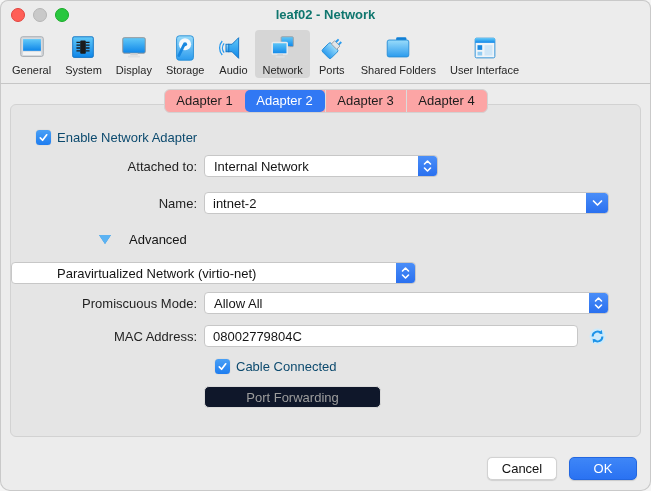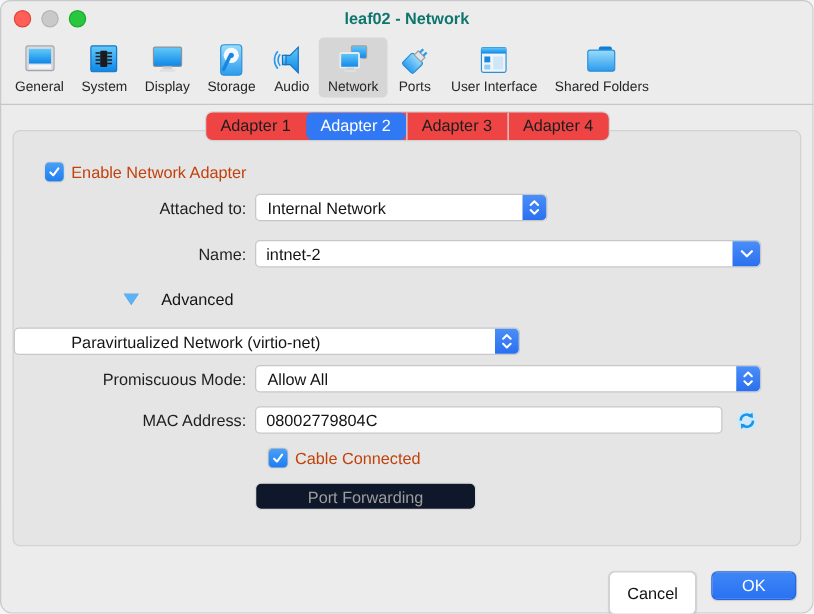--- a/index.html
+++ b/index.html
@@ -14,42 +14,42 @@
   .light.green{background:#29c73f;border:0.5px solid #1aab29;}
   
   .toolbar{display:flex;align-items:flex-end;padding:2px 4px 5px 5px;border-bottom:1px solid #c6c6c6;height:48px;}
   .tb-item{display:flex;flex-direction:column;align-items:center;gap:1px;padding:3px 7px 2px 7px;border-radius:4px;cursor:default;}
   .tb-item.selected{background:#d6d6d6;}
   .tb-item .lbl{font-size:11px;color:#262626;white-space:nowrap;}
   .tb-item svg{display:block;}
   
   .panel{position:absolute;left:10px;top:104px;width:629px;height:331px;background:#e5e5e5;border:1px solid #d2d2d2;border-radius:6px;}
   
-  .tabs{position:absolute;top:89px;left:50%;transform:translateX(-50%);display:flex;background:#ef4444;border:1px solid #d2d2d2;border-radius:6px;overflow:hidden;z-index:3;height:22px;}
+  .tabs{position:absolute;top:89px;left:50%;transform:translateX(-50%);display:flex;background:#fca5a5;border:1px solid #d2d2d2;border-radius:6px;overflow:hidden;z-index:3;height:22px;}
   .tab{width:80px;font-size:13px;color:#1d1d1d;text-align:center;line-height:22px;cursor:default;}
   .tab + .tab{border-left:1px solid #dcdcdc;}
   .tab.selected{background:#3178f4;color:#fff;border-radius:5px;border-left:none;}
   
   .row{position:absolute;left:0;display:flex;align-items:center;height:22px;width:100%;}
   .flabel{width:186px;text-align:right;margin-right:7px;font-size:13px;color:#1f1f1f;white-space:nowrap;}
   .checkrow{position:absolute;display:flex;align-items:center;gap:6px;}
   .checkbox{width:15px;height:15px;border-radius:3.5px;background:linear-gradient(#49a0f6,#1e7df0);display:flex;align-items:center;justify-content:center;box-shadow:0 0 1px rgba(0,0,0,.25);}
-  .checklabel{font-size:13px;color:#c2410c;}
+  .checklabel{font-size:13px;color:#0c4a6e;}
   .popup,.combo,.textinput{position:relative;background:#ffffff;border:1px solid #c7c7c7;border-radius:4px;height:22px;box-sizing:border-box;display:flex;align-items:center;}
   .popup .val,.combo .val{font-size:13px;color:#141414;padding-left:9px;white-space:nowrap;}
   .stepper{position:absolute;right:0;top:0;bottom:0;width:19px;background:linear-gradient(#4a8ef8,#2a70ef);border-radius:0 3.5px 3.5px 0;display:flex;align-items:center;justify-content:center;}
   .combobtn{position:absolute;right:0;top:0;bottom:0;width:22px;background:linear-gradient(#4a8ef8,#2a70ef);border-radius:0 3.5px 3.5px 0;display:flex;align-items:center;justify-content:center;}
   .textinput input{border:none;outline:none;background:transparent;font-family:"Liberation Sans",sans-serif;font-size:13px;color:#141414;padding:0 0 0 8px;width:100%;}
   .disclosure{width:0;height:0;border-left:6px solid transparent;border-right:6px solid transparent;border-top:9px solid #5cb3f3;filter:drop-shadow(0 0.5px 0 #2e8ad8);}
   .advlabel{font-size:13px;color:#141414;margin-left:12px;}
   .btn{font-size:13px;border-radius:5px;display:flex;align-items:center;justify-content:center;box-sizing:border-box;cursor:default;}
   .btn.disabled{background:#0f172a;border:1px solid #dadada;color:#9d9d9d;}
   .btn.plain{background:#ffffff;border:1px solid #d2d2d2;color:#111;box-shadow:0 0.5px 1px rgba(0,0,0,.12);}
   .btn.primary{background:linear-gradient(#3e86f7,#2a72f2);border:1px solid #2367e0;color:#ffffff;box-shadow:0 0.5px 1px rgba(0,0,0,.15);}
-  .footer-cancel{position:absolute;left:487px;top:457px;width:70px;height:35px;}
+  .footer-cancel{position:absolute;left:487px;top:457px;width:70px;height:23px;}
   .footer-ok{position:absolute;left:569px;top:457px;width:68px;height:23px;}
   .refresh{margin-left:11px;display:flex;align-items:center;}
 </style>
 </head>
 <body>
 
 <svg width="0" height="0" style="position:absolute">
   <defs>
     <linearGradient id="ib" x1="0" y1="0" x2="0" y2="1">
       <stop offset="0" stop-color="#62c9f8"></stop>
@@ -155,37 +155,37 @@
               <line x1="14.5" y1="8.5" x2="14.5" y2="4.5" stroke="#2b9bee" stroke-width="2"></line>
               <line x1="18.5" y1="8.5" x2="18.5" y2="4.5" stroke="#2b9bee" stroke-width="2"></line>
             </g>
           </svg>
         </span>
       <span class="lbl">Ports</span>
     </div>
     <div class="tb-item">
       <span>
           <svg width="30" height="30" viewBox="0 0 32 32">
+            <rect x="14" y="4.5" width="11" height="6" rx="1.5" fill="#0f7fd6"></rect>
+            <rect x="4.5" y="7.5" width="23" height="18" rx="2" fill="url(#ib2)" stroke="#2a8fd6"></rect>
+          </svg>
+        </span>
+      <span class="lbl">Shared Folders</span>
+    </div>
+    <div class="tb-item">
+      <span>
+          <svg width="30" height="30" viewBox="0 0 32 32">
             <rect x="5.5" y="5.5" width="21" height="21" rx="1.5" fill="#eef4f9" stroke="#2a8fd6"></rect>
             <rect x="5.5" y="5.5" width="21" height="5" fill="url(#ib)"></rect>
             <rect x="8" y="13" width="5" height="5" fill="#1787e0"></rect>
             <rect x="8" y="20" width="5" height="4" fill="#8fcbf3"></rect>
             <rect x="15.5" y="13" width="8.5" height="11" fill="#cfe6f7"></rect>
           </svg>
         </span>
       <span class="lbl">User Interface</span>
-    </div>
-    <div class="tb-item">
-      <span>
-          <svg width="30" height="30" viewBox="0 0 32 32">
-            <rect x="14" y="4.5" width="11" height="6" rx="1.5" fill="#0f7fd6"></rect>
-            <rect x="4.5" y="7.5" width="23" height="18" rx="2" fill="url(#ib2)" stroke="#2a8fd6"></rect>
-          </svg>
-        </span>
-      <span class="lbl">Shared Folders</span>
     </div>
   </div>
 
   <div class="tabs">
     <div class="tab">Adapter 1</div>
     <div class="tab selected">Adapter 2</div>
     <div class="tab">Adapter 3</div>
     <div class="tab">Adapter 4</div>
   </div>
 

